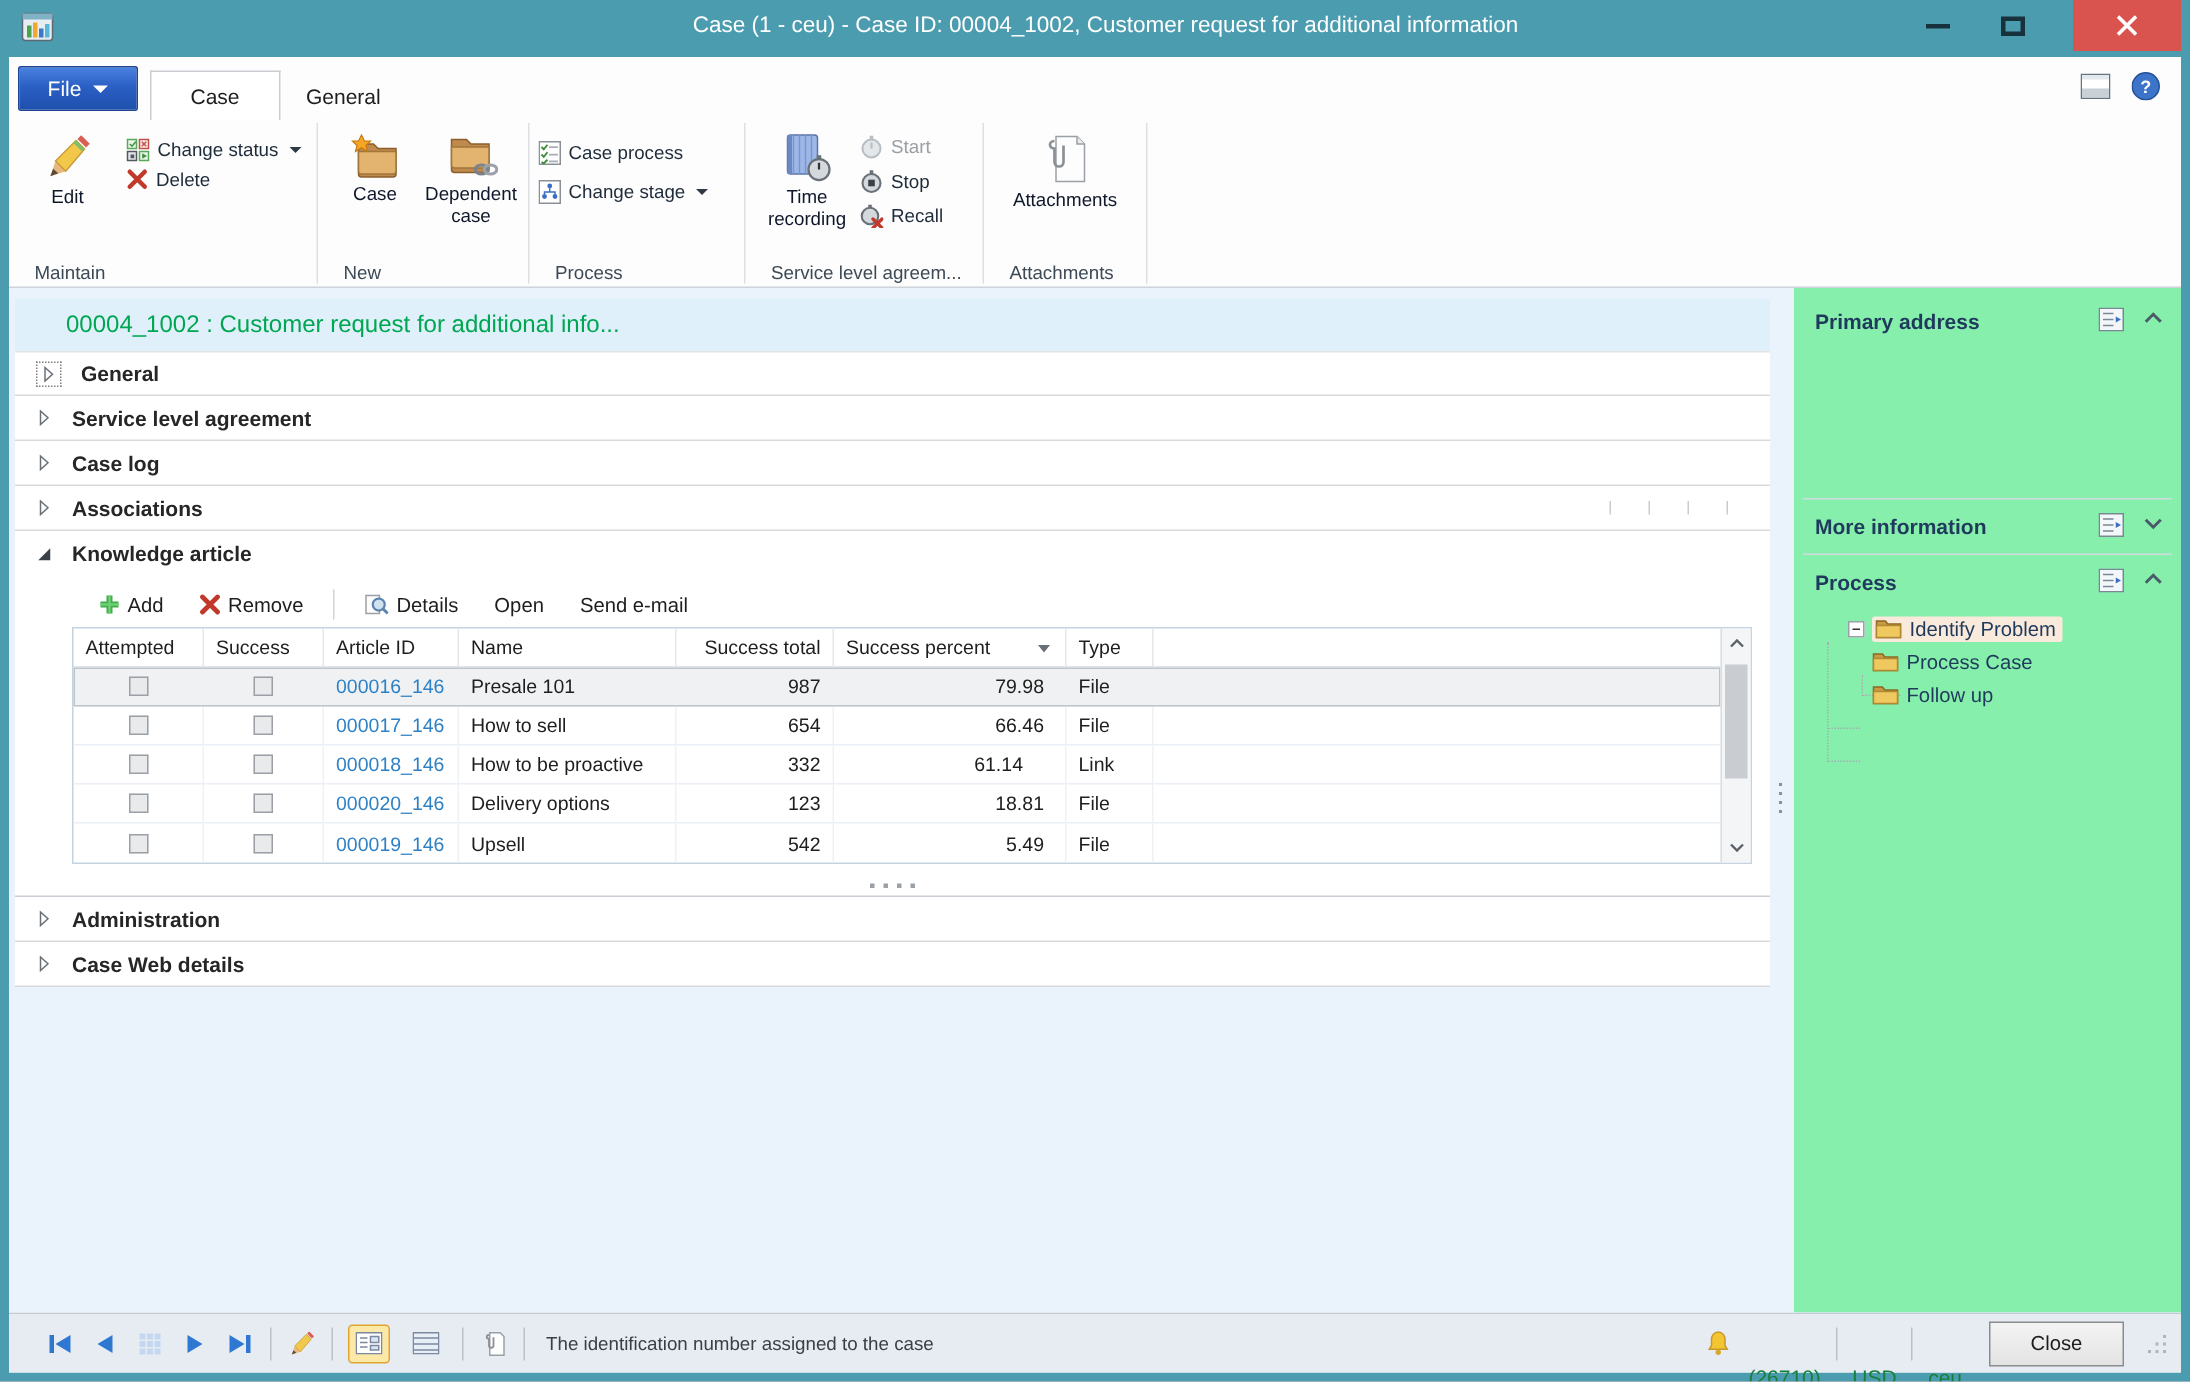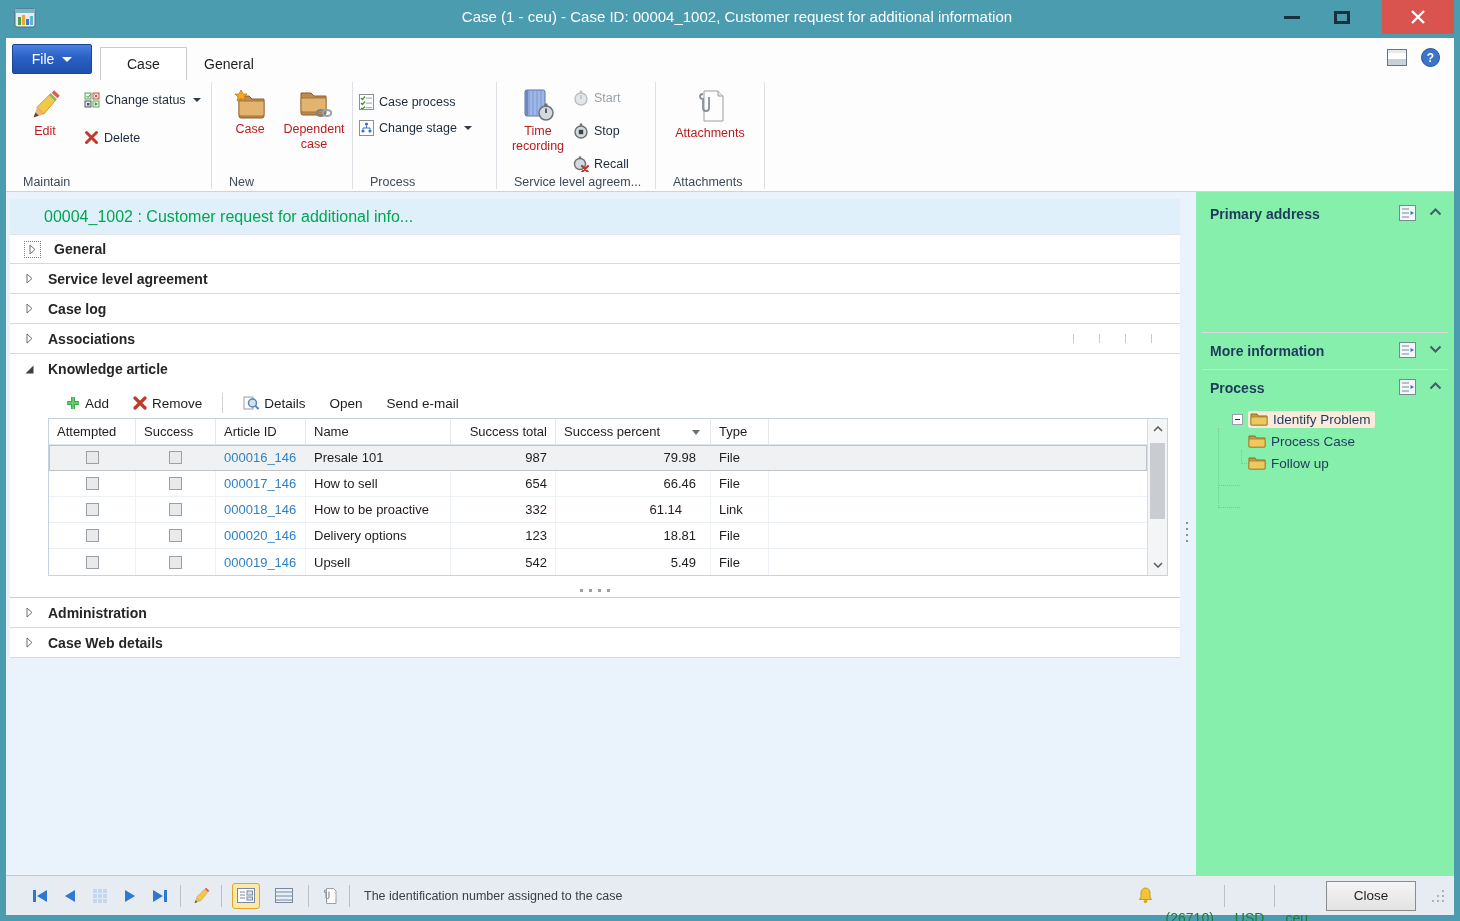--- a/index.html
+++ b/index.html
@@ -32,22 +32,22 @@
   .tab.active { left:94px; background:#fff; border:1px solid #c9cdd1; border-bottom:none; }
   .tab.inactive { left:172px; }
   .tabstrip-icons { position:absolute; right:14px; top:10px; display:flex; gap:14px; align-items:center; }
 
   
   .ribbon { position:relative; height:112px; background:#fdfdfd; border-bottom:1px solid #ced3d9; flex:none; display:flex; }
   .rgroup { position:relative; height:100%; padding:4px 6px 18px 6px; display:flex; align-items:flex-start; }
   .rgroup-label { position:absolute; left:0; right:0; bottom:2px; font-size:12.5px; color:#3d4a56; white-space:nowrap;margin-left:17px; }
   .rsep { width:1px; background:#dcdfe3; margin:2px 0; }
   .bigbtn { width:66px; display:flex; flex-direction:column; align-items:center; padding-top:4px; gap:2px; }
-  .bigbtn .lbl { font-size:12.5px; color:#b91c1c; text-align:center; line-height:1.2; }
-  .smallcol { display:flex; flex-direction:column; gap:22px; padding-top:8px; }
+  .bigbtn .lbl { font-size:12.5px; color:#0f172a; text-align:center; line-height:1.2; }
+  .smallcol { display:flex; flex-direction:column; gap:4px; padding-top:8px; }
   .smallbtn { display:flex; align-items:center; gap:5px; font-size:12.5px; color:#1e2b3a; white-space:nowrap; }
   .smallbtn.disabled { color:#9aa0a6; }
   .caret-dk { width:0; height:0; border-left:4px solid transparent; border-right:4px solid transparent; border-top:4px solid #2f3a44; margin-left:2px; }
 
   
   .content { position:relative; flex:1; background:#EAF3FB; display:flex; overflow:hidden; }
   .main { width:1170px; margin-left:4px; display:flex; flex-direction:column; }
   .case-header { margin-top:7px; height:35px; background:#DFF0FB; display:flex; align-items:center; padding-left:34px; }
   .case-header span { color:#00A651; font-size:16px; }
   .secrow { position:relative; height:30px; background:#fff; border-bottom:1px solid #d9d9d9; display:flex; align-items:center; padding-left:14px; gap:13px; }
@@ -264,21 +264,21 @@
           <svg width="34" height="34" viewBox="0 0 34 34">
             <rect x="4" y="2" width="20" height="26" rx="2" fill="#9DB8E8" stroke="#5a74a8"></rect>
             <path d="M8 2 V28 M12 2 V28 M16 2 V28 M20 2 V28" stroke="#7d96c8"></path>
             <rect x="4" y="2" width="3" height="26" fill="#6d88c0"></rect>
             <circle cx="25" cy="25" r="7" fill="#d4d9de" stroke="#6a7077" stroke-width="1.5"></circle>
             <rect x="23.5" y="15.5" width="3" height="3" fill="#6a7077"></rect>
             <path d="M25 25 L25 20.5" stroke="#333" stroke-width="1.5"></path>
           </svg>
           <span class="lbl">Time recording</span>
         </div>
-        <div class="smallcol" style="gap:17px; padding-top:6px">
+        <div class="smallcol" style="gap:7px; padding-top:6px">
           <div class="smallbtn disabled">
             <svg width="16" height="16" viewBox="0 0 16 16">
               <circle cx="8" cy="9" r="6" fill="#e4e7ea" stroke="#b8bec4" stroke-width="1.4"></circle>
                 <rect x="6.8" y="0.5" width="2.4" height="2.5" fill="#b8bec4"></rect>
                 <path d="M8 9 L8 5" stroke="#b8bec4" stroke-width="1.4"></path>
             </svg>
             <span>Start</span>
           </div>
           <div class="smallbtn">
             <svg width="16" height="16" viewBox="0 0 16 16">

